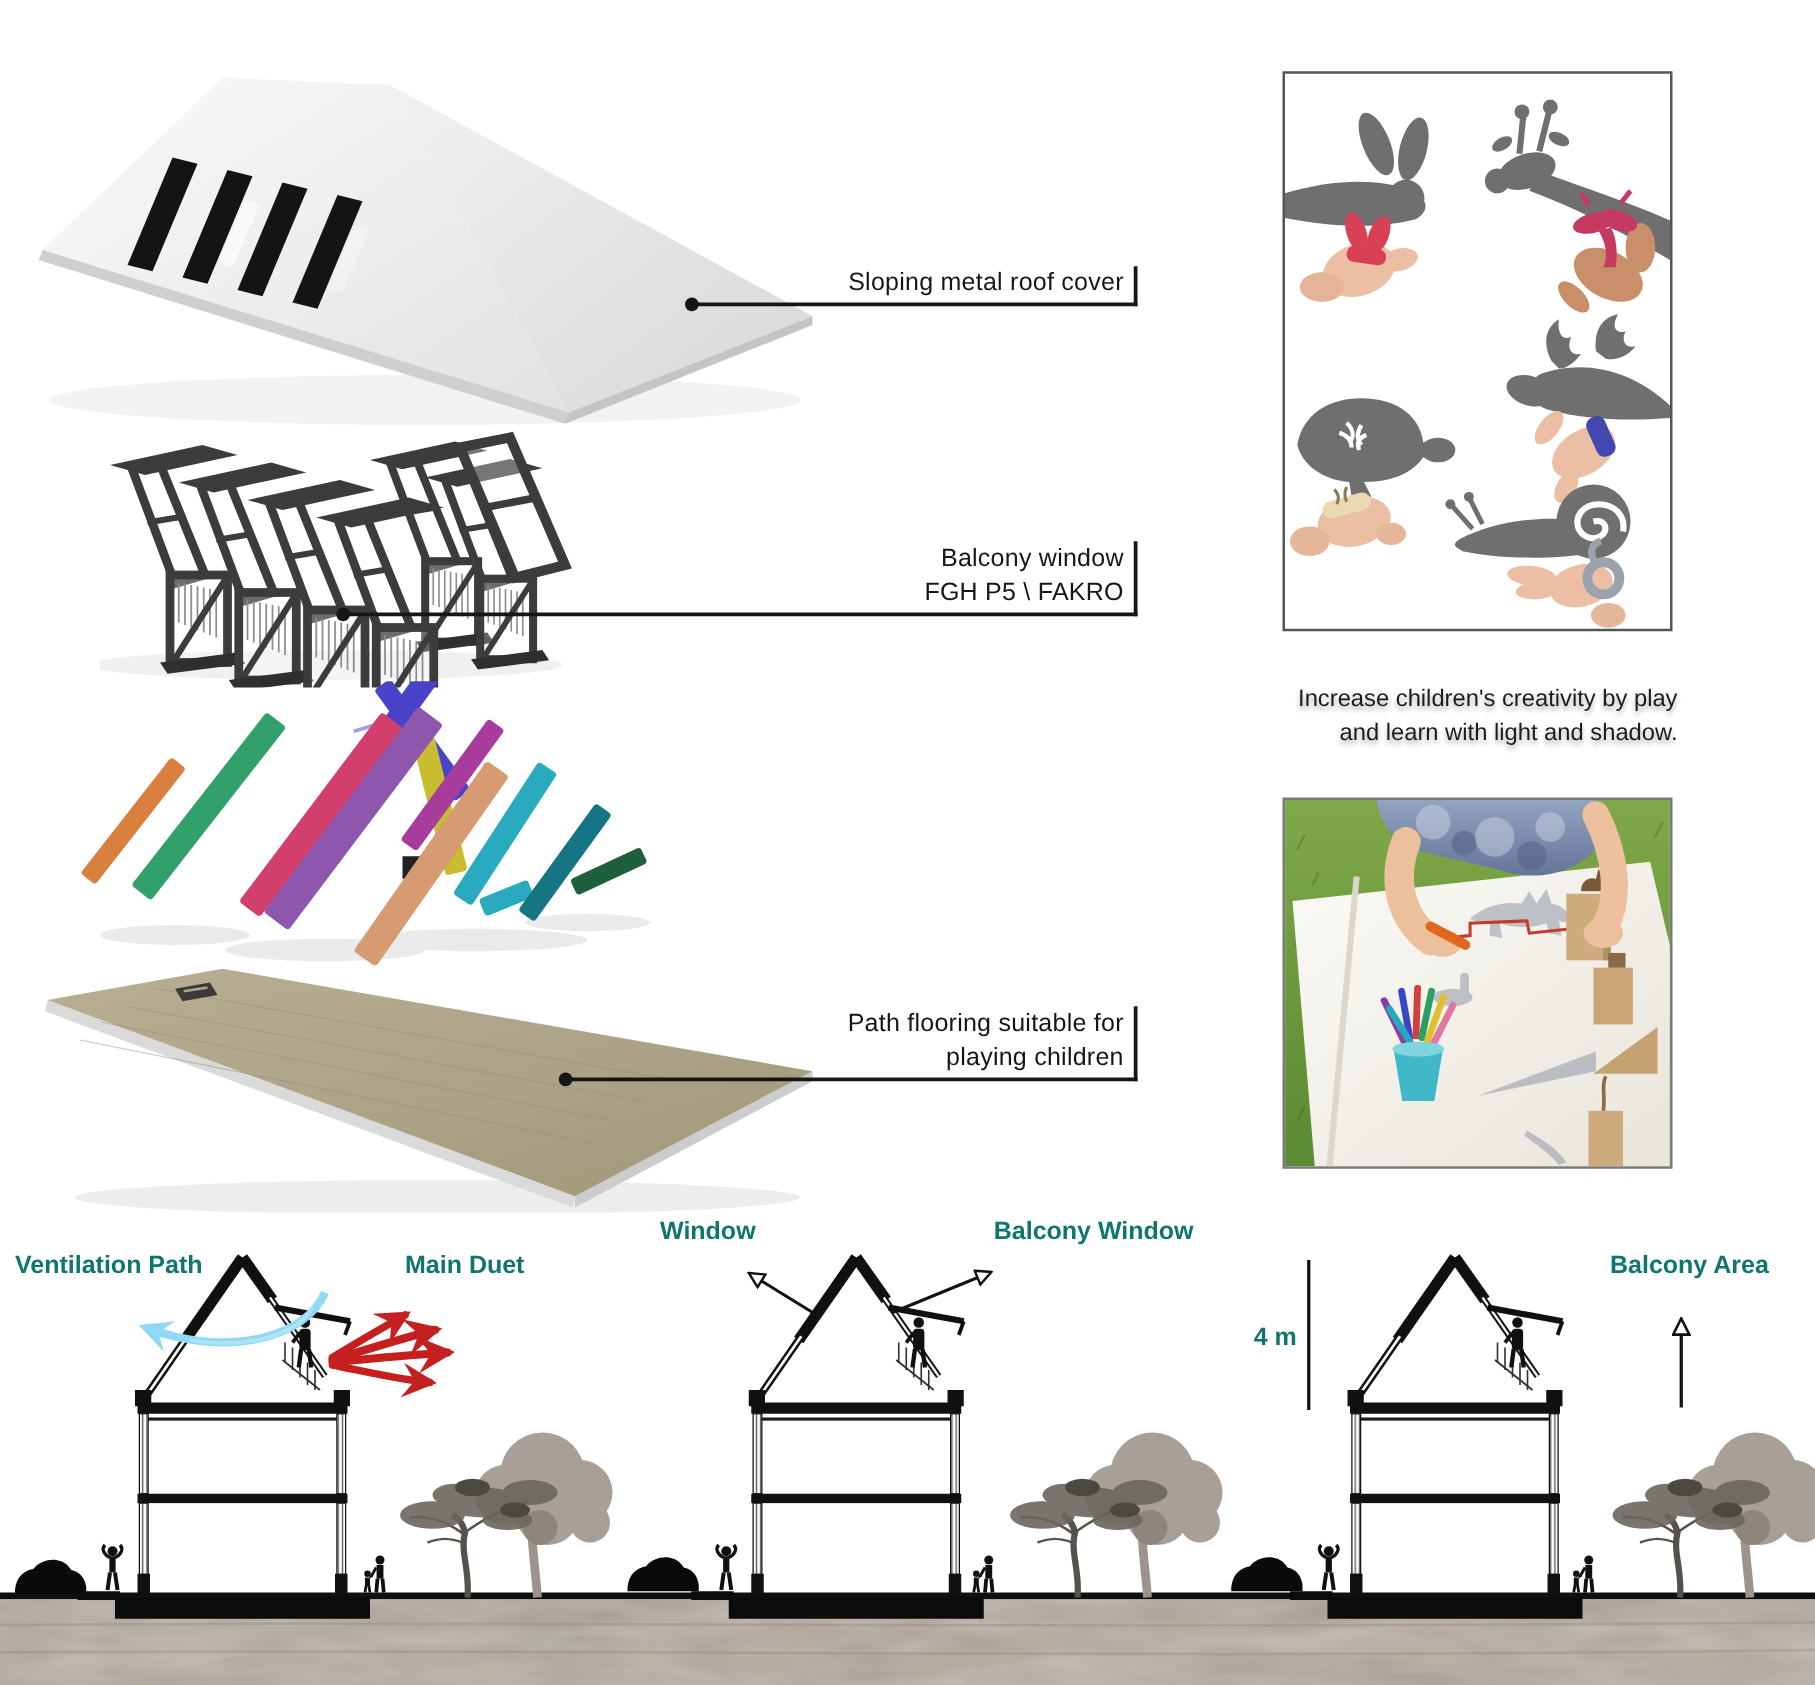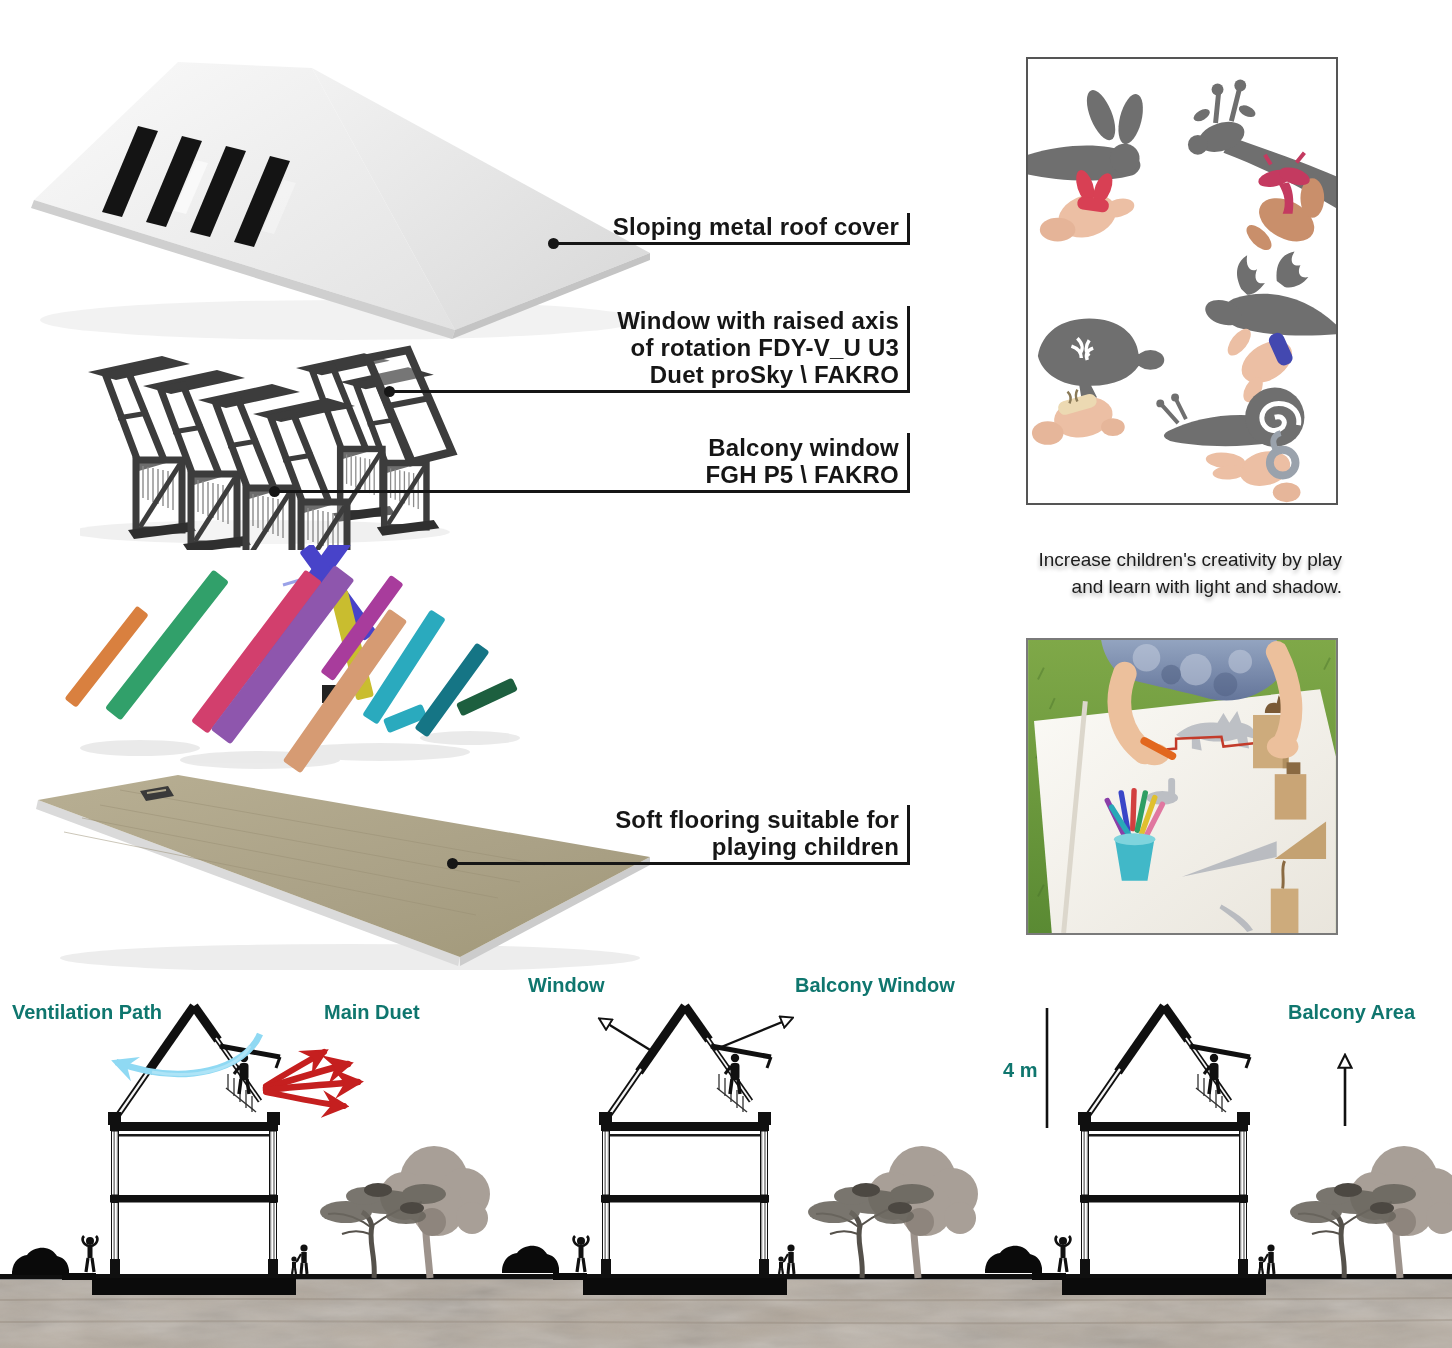--- a/index.html
+++ b/index.html
@@ -4,21 +4,21 @@
 <style>
   html,body{margin:0;padding:0;background:#ffffff;}
   .canvas{position:relative;width:1452px;height:1348px;background:#fff;overflow:hidden;
           font-family:"Liberation Sans",sans-serif;color:#161616;}
   .abs{position:absolute;}
   
   .ann{position:absolute;border-bottom:3px solid #161616;border-right:3px solid #161616;}
   .ann::after{content:"";position:absolute;left:-4px;bottom:-7px;width:11px;height:11px;
               border-radius:50%;background:#161616;}
   .ann .txt{position:absolute;right:8px;bottom:2px;text-align:right;white-space:pre-line;
-            font-weight:700;font-size:24px;line-height:27px;color:#161616;letter-spacing:.2px;}
+            font-weight:400;font-size:20px;line-height:27px;color:#161616;letter-spacing:.2px;}
   
   .slabel{position:absolute;font-weight:700;font-size:20px;line-height:24px;color:#0f766e;white-space:nowrap;}
   
   .frame{position:absolute;background:#fff;border:2px solid #555;box-sizing:border-box;}
   .caption{position:absolute;text-align:right;font-weight:400;font-size:19px;line-height:27px;
            color:#1c1c1c;white-space:pre-line;text-shadow:0 3px 4px rgba(0,0,0,0.32);}
   svg{display:block;}
 </style>
 </head>
 <body>
@@ -134,31 +134,26 @@
     </g>
     <g>
       <polygon points="140,791 168,786 174,796 146,801" fill="#3a3a3a"></polygon>
       <line x1="147" y1="793" x2="166" y2="790" stroke="#b1a88c" stroke-width="2"></line>
     </g>
   </svg>
 
   <div class="ann" style="left:552px;top:213px;width:355px;height:29px">
     <div class="txt">Sloping metal roof cover</div>
   </div>
-  <div class="ann" style="left:388px;top:306px;width:519px;height:84px">
-    <div class="txt">Window with raised axis
-of rotation FDY-V_U U3
-Duet proSky \ FAKRO</div>
-  </div>
   <div class="ann" style="left:273px;top:433px;width:634px;height:57px">
     <div class="txt">Balcony window
 FGH P5 \ FAKRO</div>
   </div>
   <div class="ann" style="left:451px;top:805px;width:456px;height:57px">
-    <div class="txt">Soft flooring suitable for
+    <div class="txt">Path flooring suitable for
 playing children</div>
   </div>
 
   <div class="frame" style="left:1026px;top:57px;width:312px;height:448px">
     <svg width="308" height="444" viewBox="0 0 312 448">
       <g fill="#6f6f6f">
         <path d="M0,96 C40,84 78,84 102,94 C116,100 118,110 106,117 C72,126 30,122 0,116 Z"></path>
         <ellipse cx="74" cy="56" rx="11" ry="27" transform="rotate(-22 74 56)"></ellipse>
         <ellipse cx="104" cy="60" rx="11" ry="26" transform="rotate(14 104 60)"></ellipse>
         <circle cx="98" cy="100" r="15"></circle>

